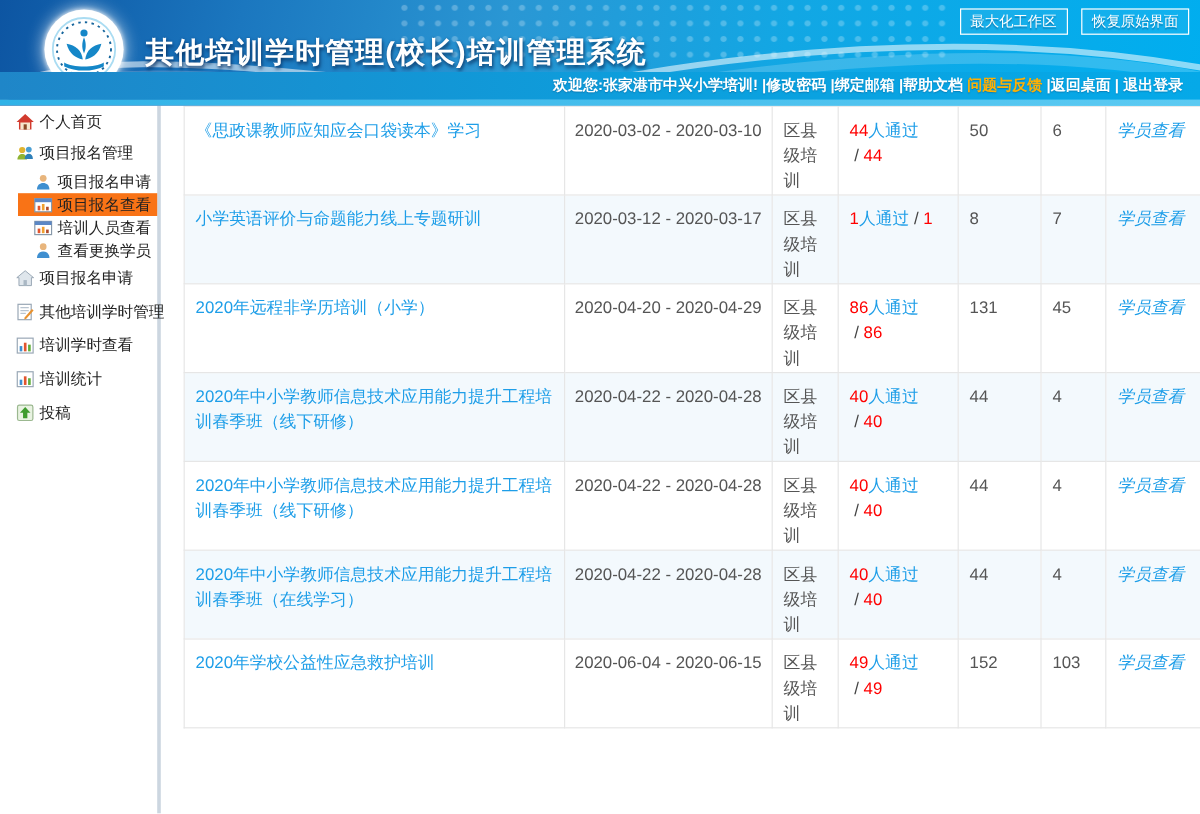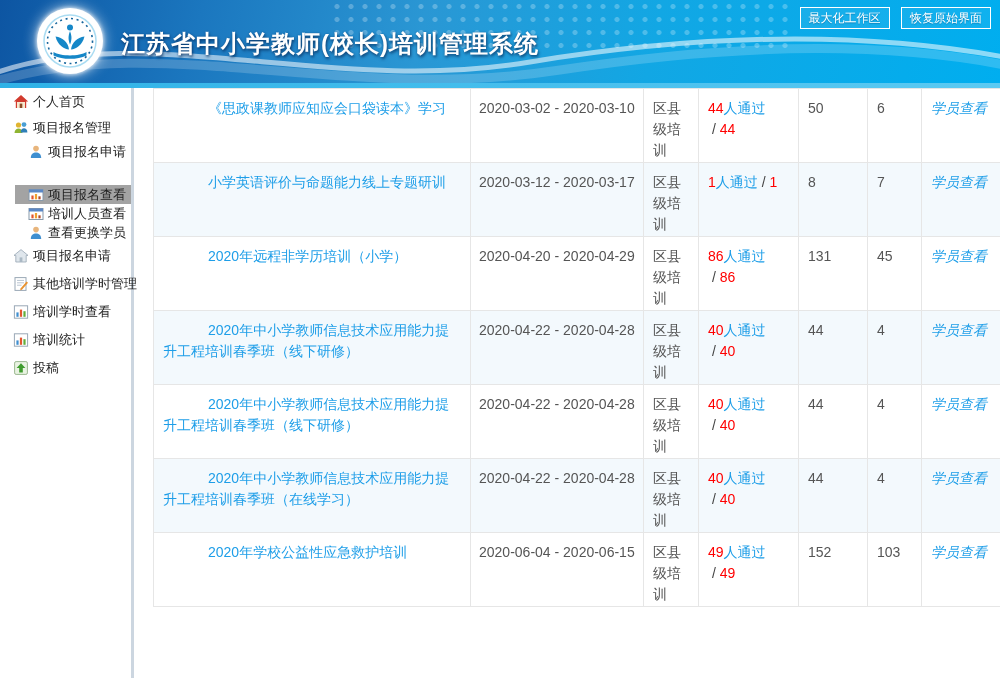--- a/index.html
+++ b/index.html
@@ -67,38 +67,38 @@
     padding-top:2px;background:#fff;
   }
   .side-item{
     display:flex;align-items:center;gap:4px;color:#222;font-size:13px;
     cursor:pointer;padding-left:13px;
   }
   .side-item.l0{height:26px;}
   .side-item.l0:first-child{height:24px;}
   .side-item.l0.big{height:28px;}
   .side-item.l1{height:19px;margin-left:15px;}
-  .side-item.selected{background:#a3a3a3;margin-top:24px;}
+  .side-item.selected{background:#f97316;}
   .side-icon{width:16px;height:16px;flex:0 0 16px;}
   .side-icon svg{display:block;width:16px;height:16px;}
   .side-label{white-space:nowrap;}
   .content{flex:1;padding-left:19px;overflow:hidden;}
   
   table.projects{
     border-collapse:collapse;table-layout:fixed;width:847px;
     font-size:14px;color:var(--cell);
   }
   .projects td{
     border:1px solid var(--border);vertical-align:top;
     padding:9px 9px 0 9px;height:74px;line-height:21px;
     overflow:hidden;
   }
   .projects tr:nth-child(even){background:var(--zebra);}
   .projects a{text-decoration:none;cursor:pointer;}
-  .c-name a{color:var(--link);margin-left:45px;}
+  .c-name a{color:var(--link);}
   .c-dates{white-space:nowrap;padding-left:8px !important;padding-right:4px !important;}
   .c-pass .num-red{color:var(--red);}
   .c-pass .num-blue{color:var(--link);}
   .c-pass .pass-label{color:var(--link);}
   .c-pass .sep{color:#444;white-space:pre;}
   .c-action a{color:var(--link);font-style:italic;}
 </style>
 </head>
 <body>
 
@@ -113,24 +113,27 @@
       <circle cx="30" cy="30" r="29" fill="#ffffff"></circle>
       <circle cx="30" cy="30" r="26" fill="none" stroke="#aadcf2" stroke-width="1.5"></circle>
       <circle cx="30" cy="30" r="22.5" fill="none" stroke="#16659c" stroke-width="1.6" stroke-dasharray="2 3.6"></circle>
       <circle cx="30" cy="16.5" r="3" fill="#1587c8"></circle>
       <path d="M30 20 c-2.4 6 -1.4 10 0 13.5 c1.4 -3.5 2.4 -7.5 0 -13.5" fill="#1587c8"></path>
       <path d="M15.5 25.5 c2 8.5 8.5 12.5 13.5 13 c-1 -7.5 -6 -11.8 -13.5 -13" fill="#1587c8"></path>
       <path d="M44.5 25.5 c-2 8.5 -8.5 12.5 -13.5 13 c1 -7.5 6 -11.8 13.5 -13" fill="#1587c8"></path>
       <path d="M13.5 41 c7 4.5 26 4.5 33 0 l0 3.4 c-9 4.6 -24 4.6 -33 0 z" fill="#1587c8"></path>
     </svg>
   </div>
-  <h1 class="app-title">江苏省中小学教师(校长)培训管理系统</h1>
+  <h1 class="app-title">其他培训学时管理(校长)培训管理系统</h1>
   <div class="hdr-buttons">
     <button>最大化工作区</button>
     <button>恢复原始界面</button>
+  </div>
+  <div class="topbar">
+    <span id="topbar-links"><span class="tseg">欢迎您:张家港市中兴小学培训!</span><span> |</span><span class="tseg">修改密码</span><span> |</span><span class="tseg">绑定邮箱</span><span> |</span><span class="tseg">帮助文档</span><span> </span><span class="tseg hl">问题与反馈</span><span> |</span><span class="tseg">返回桌面</span><span> | </span><span class="tseg">退出登录</span></span>
   </div>
 </div>
 
 <div class="main">
   <aside class="sidebar" id="sidebar">
       <div class="side-item l0">
     <span class="side-icon">
           <svg viewBox="0 0 16 16">
             <path d="M8 1 L15.2 7.6 L13.2 7.6 L13.2 14 L2.8 14 L2.8 7.6 L0.8 7.6 Z" fill="#d23b2e"></path>
             <path d="M4 8 h8 v6 h-8 z" fill="#f6e7cd"></path>

